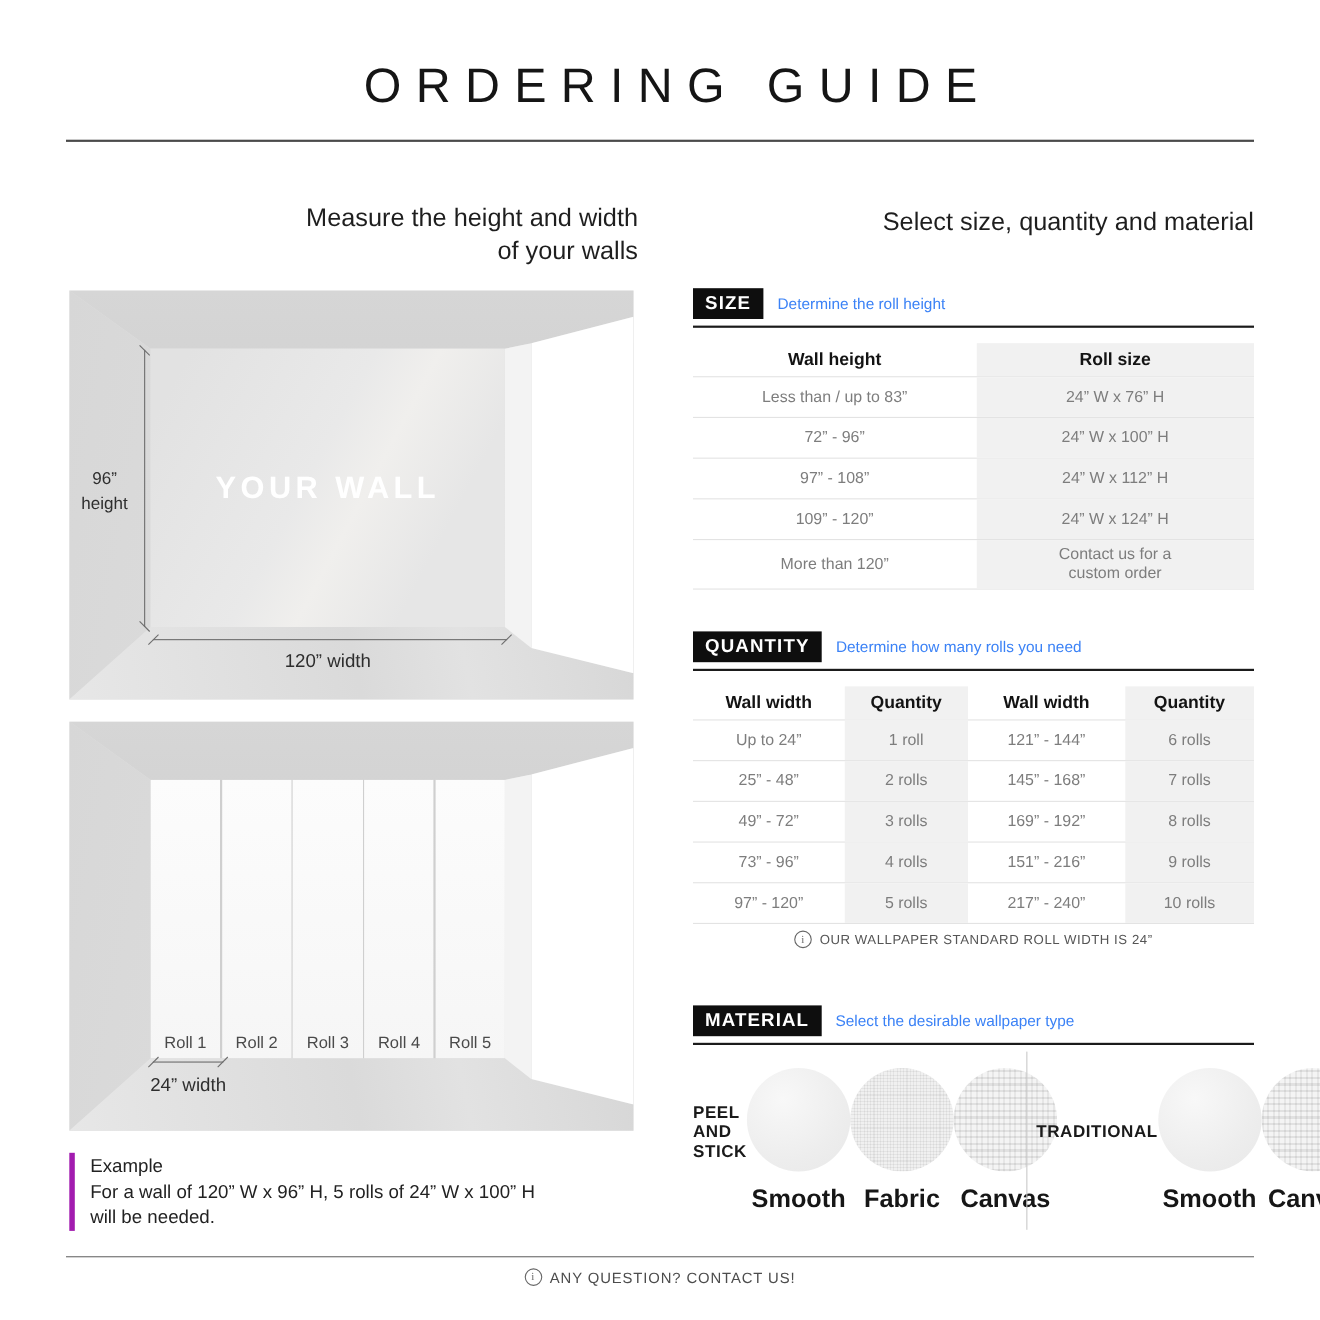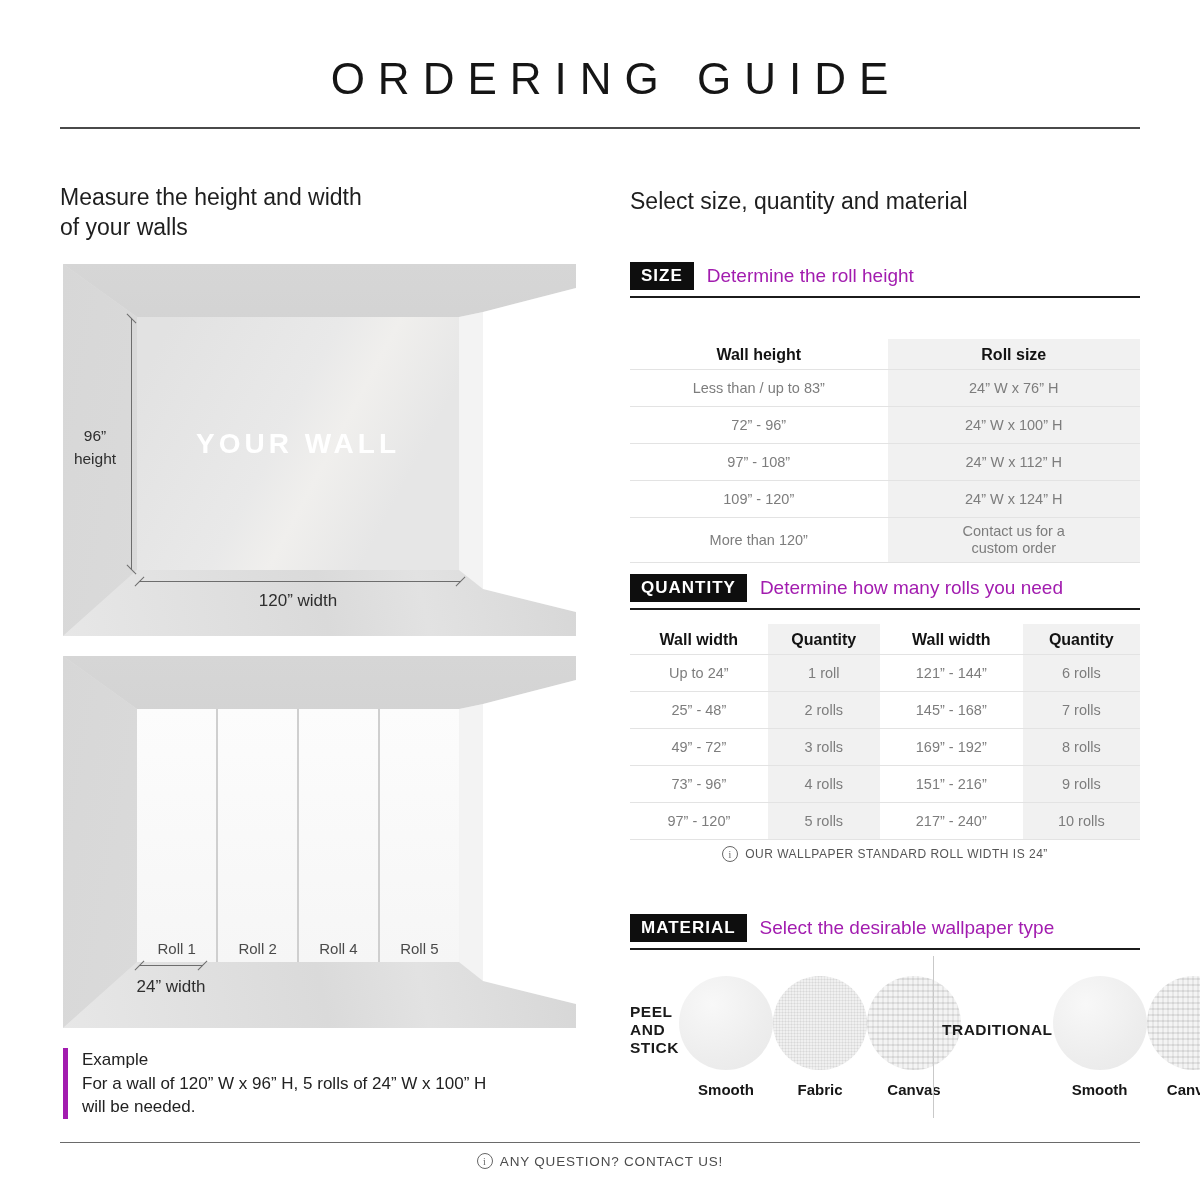--- a/index.html
+++ b/index.html
@@ -6,21 +6,21 @@
   .page{position:relative;width:1200px;height:1200px;background:#ffffff;overflow:hidden;
         font-family:"Liberation Sans", sans-serif;color:#1c1c1c;}
 
   
   .title{position:absolute;top:38px;left:0;width:100%;margin:16px;text-align:center;
          font-size:44px;font-weight:400;letter-spacing:13px;color:#151515;}
   .rule{position:absolute;left:60px;width:1080px;border-top:2px solid #4a4a4a;}
   .title-rule{top:127px;}
   .footer-rule{top:1142px;border-top:1px solid #6a6a6a;}
 
-  .col-heading{position:absolute;font-size:23px;line-height:30px;text-align:left;color:#1e1e1e;}
+  .col-heading{position:absolute;font-size:23px;line-height:30px;text-align:right;color:#1e1e1e;}
   .left-heading{top:182px;left:60px;width:520px;}
   .right-heading{top:186px;left:630px;width:510px;}
 
   
   .room{position:absolute;left:63px;width:513px;height:372px;background:#e0e0e0;overflow:hidden;}
   .room1{top:264px;}
   .room2{top:656px;}
   .rshape{position:absolute;inset:0;}
   .r-ceiling{clip-path:polygon(0px 0px,513px 0px,513px 24px,420px 48px,396px 53px,74px 53px);
              background:linear-gradient(180deg,#d6d6d6,#c6c6c6);}
@@ -67,24 +67,24 @@
            padding-left:14px;font-size:17px;line-height:23.5px;color:#222222;}
 
   
   .section-head{position:absolute;left:630px;width:510px;border-bottom:2px solid #1b1b1b;
                 padding-bottom:6px;display:flex;align-items:center;gap:13px;}
   .size-head{top:262px;}
   .quantity-head{top:574px;}
   .material-head{top:914px;}
   .tag{background:#0e0e0e;color:#ffffff;font-weight:bold;letter-spacing:1px;
        padding:4px 11px;font-size:17px;}
-  .desc{font-size:19px;color:#a21caf;}
+  .desc{font-size:14px;color:#3b82f6;}
 
   .table{position:absolute;left:630px;width:510px;}
-  .size-table{top:312px;margin-top:27px;}
+  .size-table{top:312px;}
   .quantity-table{top:624px;}
   .trow{display:flex;align-items:center;min-height:36px;border-bottom:1px solid #e3e3e3;}
   .thead{min-height:30px;border-bottom:1px solid #e3e3e3;}
   .tcell{display:flex;align-items:center;justify-content:center;text-align:center;
          font-size:14.5px;color:#7d7d7d;align-self:stretch;padding:2px 4px;box-sizing:border-box;
          line-height:17px;}
   .hc{font-size:16px;font-weight:bold;color:#131313;}
   .graybg{background:#f1f1f1;}
   .sc1{width:50.5%;}
   .sc2{width:49.5%;}
@@ -109,21 +109,21 @@
   .mg-row{display:flex;justify-content:space-between;width:100%;}
   .mopt{display:flex;flex-direction:column;align-items:center;gap:11px;}
   .swatch{width:94px;height:94px;border-radius:50%;}
   .tex-smooth{background:radial-gradient(circle at 35% 30%,#f8f8f8,#ededed 62%,#e8e8e8);}
   .tex-fabric{background-color:#f0f0f0;
       background-image:repeating-linear-gradient(0deg,rgba(0,0,0,0.05) 0 1px,transparent 1px 3px),
                        repeating-linear-gradient(90deg,rgba(0,0,0,0.05) 0 1px,transparent 1px 3px);}
   .tex-canvas{background-color:#f4f4f4;
       background-image:repeating-linear-gradient(0deg,rgba(0,0,0,0.08) 0 2px,transparent 2px 6px),
                        repeating-linear-gradient(90deg,rgba(0,0,0,0.06) 0 2px,transparent 2px 5px);}
-  .mlabel{font-size:15px;font-weight:bold;color:#161616;}
+  .mlabel{font-size:23px;font-weight:bold;color:#161616;}
 
   
   .footer{position:absolute;left:0;top:1153px;width:100%;display:flex;align-items:center;
           justify-content:center;gap:7px;font-size:13.5px;letter-spacing:0.8px;color:#4c4c4c;}
 </style>
 </head>
 <body>
 
 <div class="page">
 
@@ -159,20 +159,23 @@
     <div class="rshape r-leftwall"></div>
     <div class="rshape r-floor"></div>
     <div class="panels">
       <div class="panel">
         <span class="roll-label">Roll 1</span>
       </div>
       <div class="panel">
         <span class="roll-label">Roll 2</span>
       </div>
       <div class="panel">
+        <span class="roll-label">Roll 3</span>
+      </div>
+      <div class="panel">
         <span class="roll-label">Roll 4</span>
       </div>
       <div class="panel">
         <span class="roll-label">Roll 5</span>
       </div>
     </div>
     <div class="rshape r-frame"></div>
     <div class="rshape r-window"></div>
     <div class="measure-h m24"></div>
     <div class="width-label w24">24” width</div>

